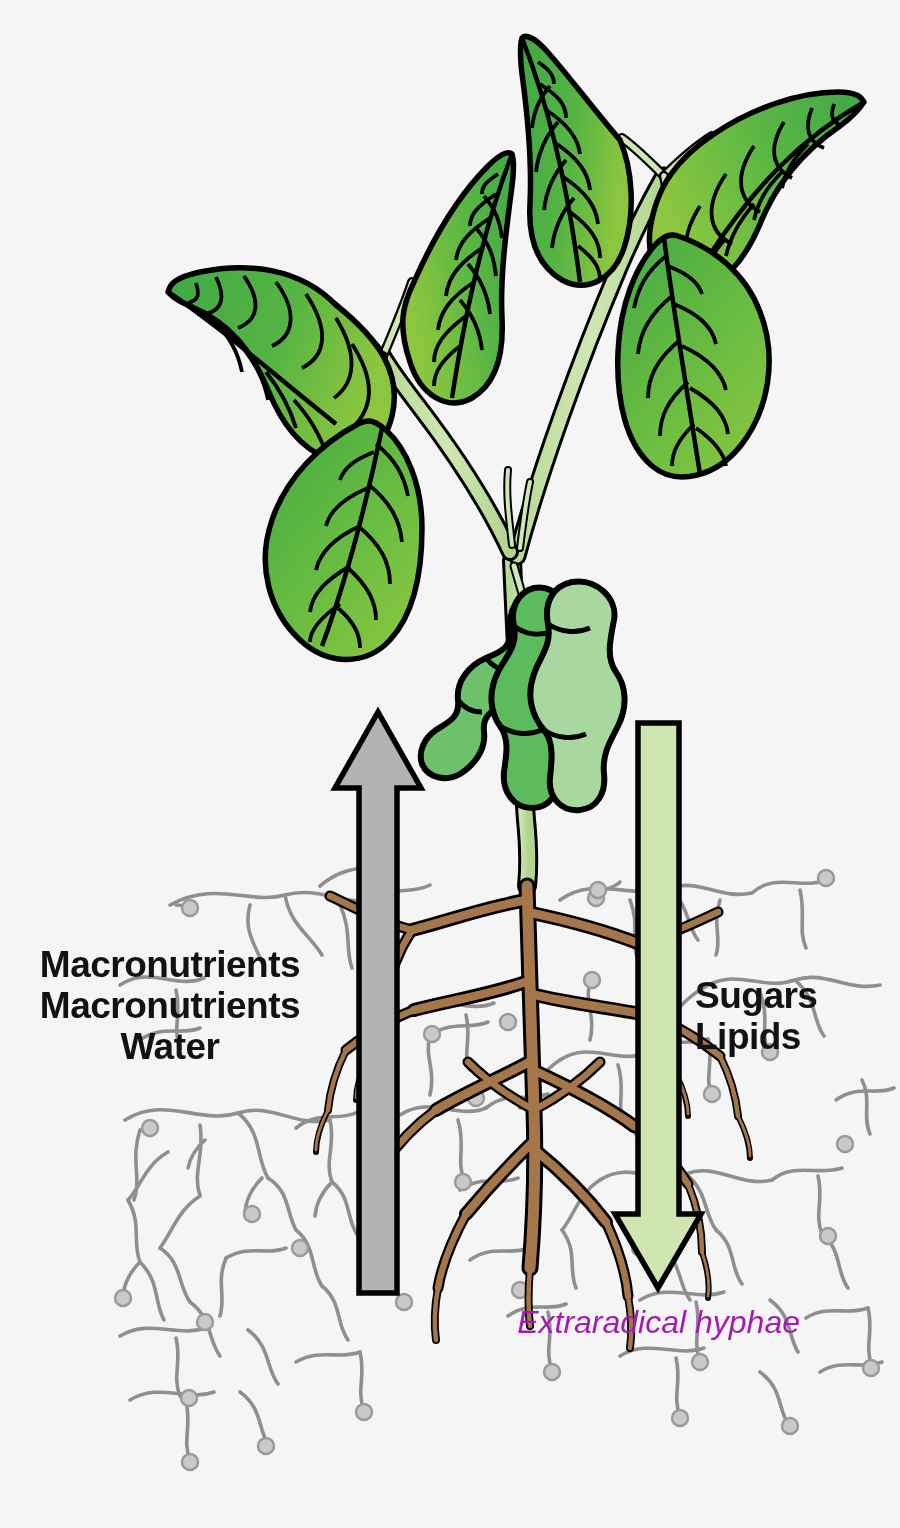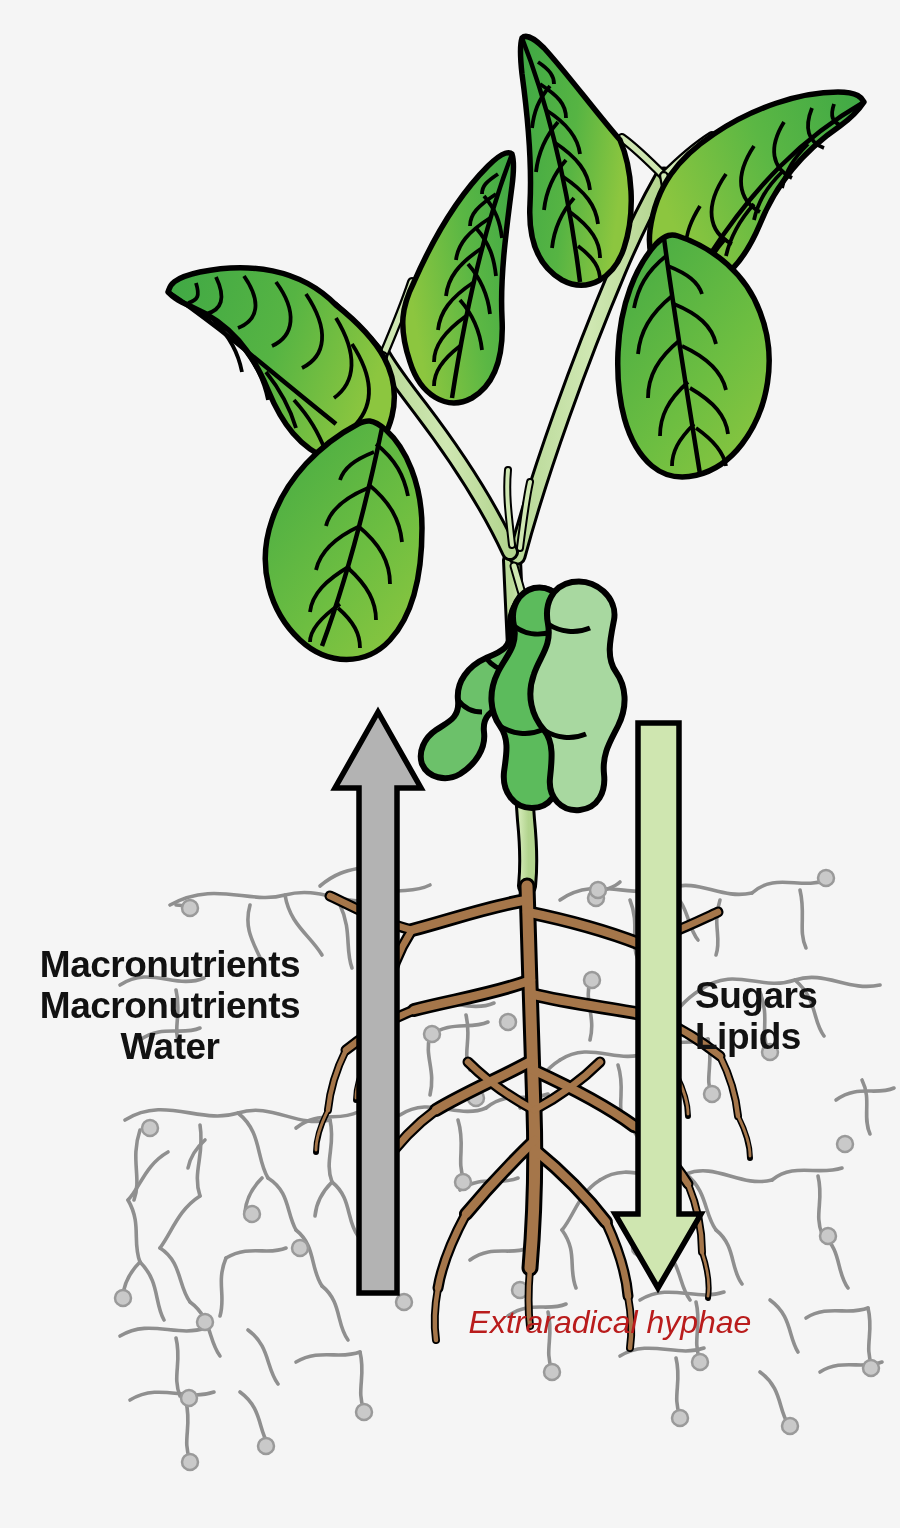--- a/index.html
+++ b/index.html
@@ -19,24 +19,24 @@
     color:#121212;
     font-size:37px;
     line-height:41px;
     letter-spacing:-0.5px;
     white-space:nowrap;
   }
   #label-left{left:0;top:944px;width:340px;text-align:center;}
   #label-right{left:695px;top:975px;width:220px;text-align:left;}
   #caption{
     position:absolute;left:420px;top:1304px;width:380px;
-    text-align:center;
+    text-align:right;
     font-family:"Liberation Sans",sans-serif;
     font-style:italic;font-weight:normal;
-    font-size:32px;color:#b91c1c;white-space:nowrap;
+    font-size:32px;color:#a21caf;white-space:nowrap;
   }
   .lbl div{display:block;}
 </style>
 </head>
 <body>
 
 <div id="stage">
 
   <svg class="layer" id="hyphae-layer" viewBox="0 0 900 1528">
     <defs>

